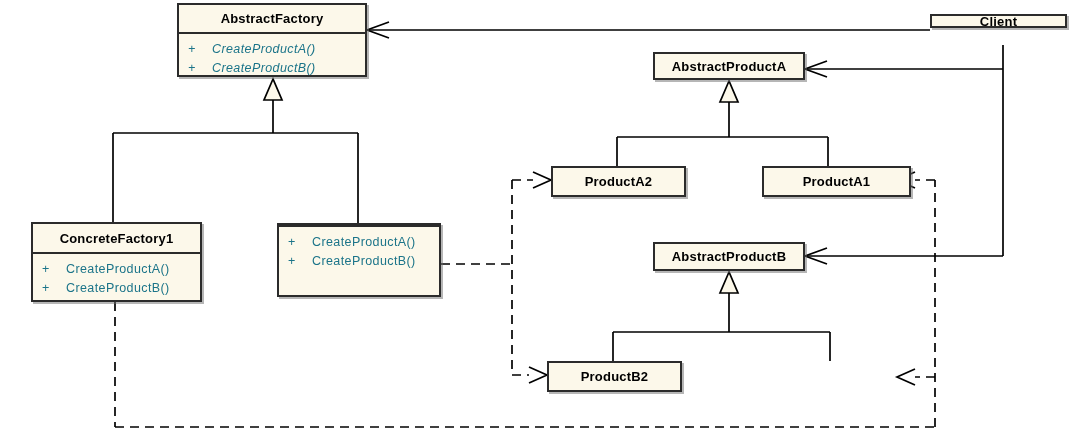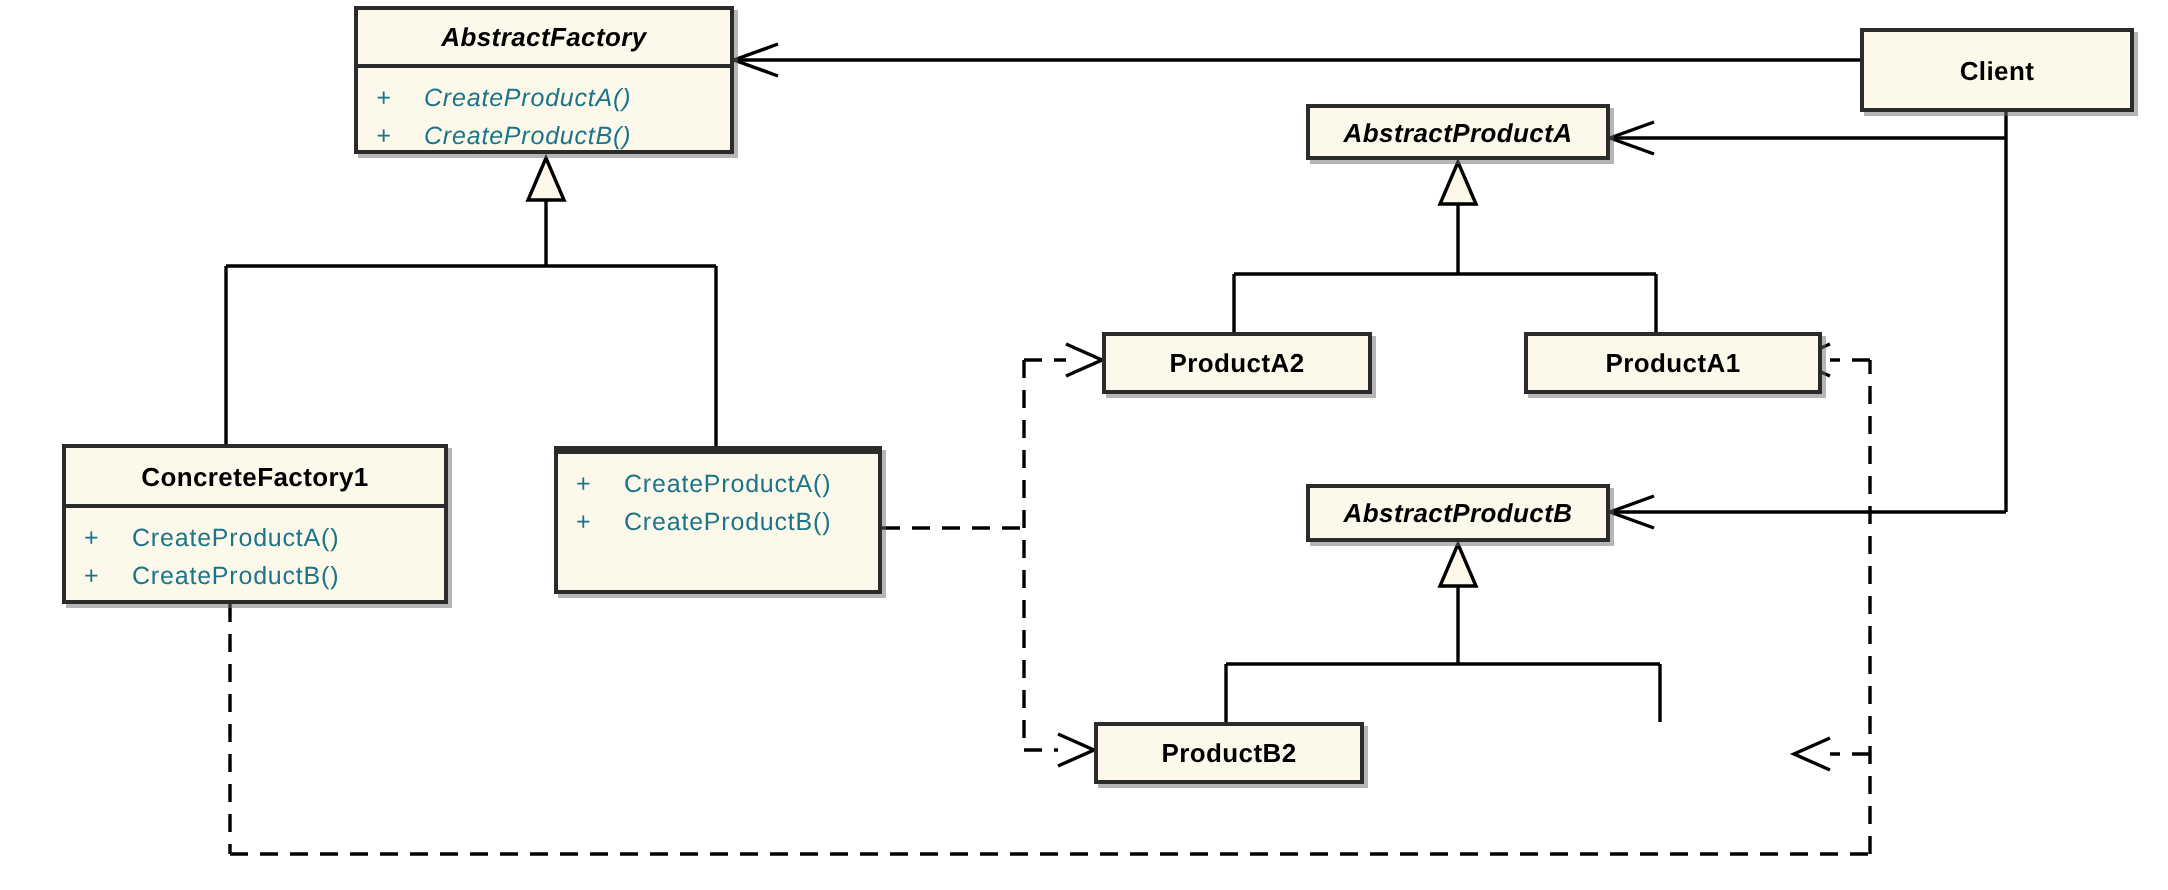--- a/index.html
+++ b/index.html
@@ -22,21 +22,21 @@
     position:absolute; box-sizing:border-box;
     background:var(--box-fill); border:2px solid var(--box-border);
     box-shadow:2px 2px 0 rgba(110,110,110,.5);
   }
   .uml-title{
     display:flex; align-items:center; justify-content:center;
     font-weight:bold; font-size:13px; color:var(--title-text);
     letter-spacing:.2px; height:100%;
   }
   .titled .uml-title{height:auto;}
-  .abstract-name{font-style:italic;}
+  .abstract-name{}
   .uml-methods{
     border-top:2px solid var(--box-border);
     padding:6px 0 0 9px;
   }
   .uml-method{
     display:flex; font-size:12.5px; line-height:19px;
     color:var(--method-text); letter-spacing:.4px;
   }
   .uml-method .vis{width:24px;}
   .italic-methods .uml-method{font-style:italic;}
@@ -112,21 +112,21 @@
         <span class="vis">+</span>
         <span class="sig">CreateProductA()</span>
       </div>
       <div class="uml-method">
         <span class="vis">+</span>
         <span class="sig">CreateProductB()</span>
       </div>
     </div>
   </div>
 
-  <div class="uml-class" style="left:930px; top:14px; width:137px; height:42px;">
+  <div class="uml-class" style="left:930px; top:14px; width:137px; height:14px;">
     <div class="uml-title">Client</div>
   </div>
 
   <div class="uml-class" style="left:653px; top:52px; width:152px; height:28px;">
     <div class="uml-title abstract-name">AbstractProductA</div>
   </div>
 
   <div class="uml-class" style="left:551px; top:166px; width:135px; height:31px;">
     <div class="uml-title">ProductA2</div>
   </div>
@@ -137,21 +137,21 @@
 
   <div class="uml-class" style="left:653px; top:242px; width:152px; height:29px;">
     <div class="uml-title abstract-name">AbstractProductB</div>
   </div>
 
   <div class="uml-class" style="left:547px; top:361px; width:135px; height:31px;">
     <div class="uml-title">ProductB2</div>
   </div>
 
 
-  <div class="uml-class titled" style="left:31px; top:222px; width:193px; height:80px;">
+  <div class="uml-class titled" style="left:31px; top:222px; width:171px; height:80px;">
     <div class="uml-title" style="height:28px;">ConcreteFactory1</div>
     <div class="uml-methods">
       <div class="uml-method">
         <span class="vis">+</span>
         <span class="sig">CreateProductA()</span>
       </div>
       <div class="uml-method">
         <span class="vis">+</span>
         <span class="sig">CreateProductB()</span>
       </div>

